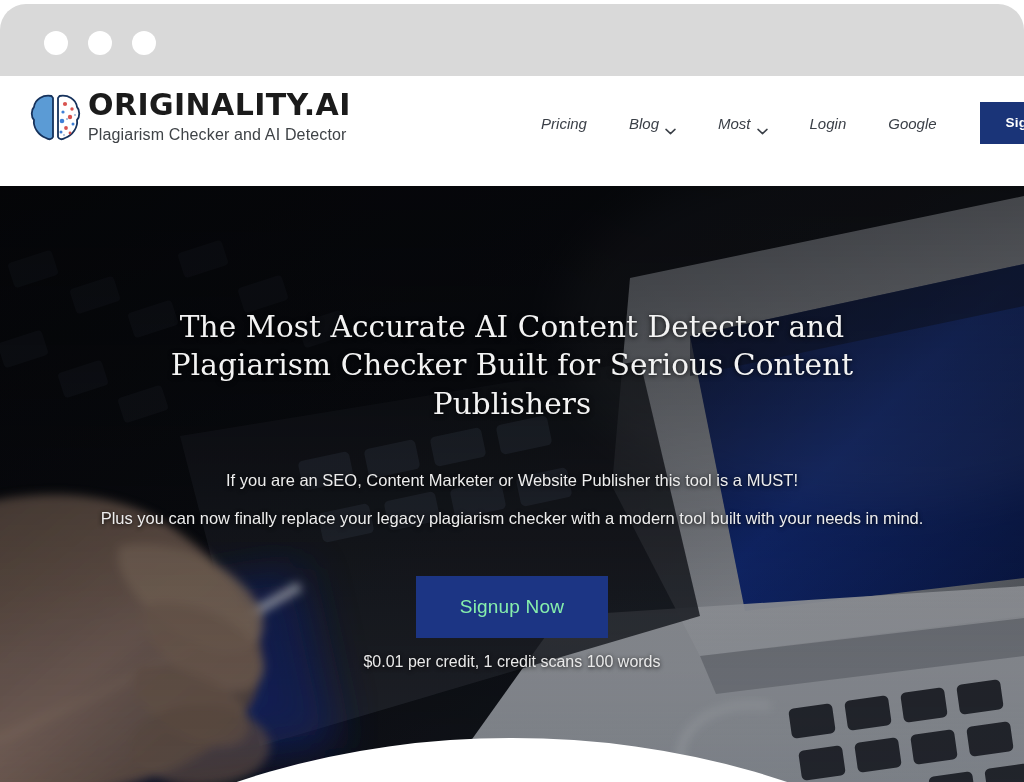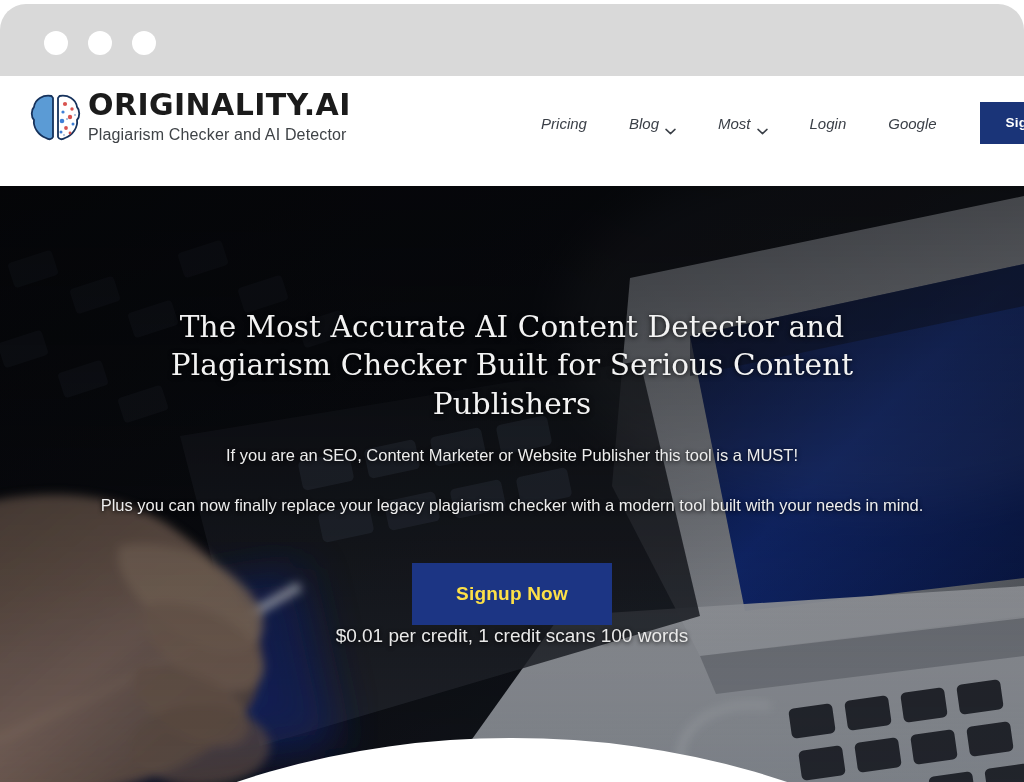--- a/index.html
+++ b/index.html
@@ -163,45 +163,46 @@
     font-weight: 400;
     font-size: 29.5px;
     line-height: 1.3;
     color: #f3f3f3;
     letter-spacing: 0.1px;
     max-width: 740px;
     margin: 0 auto;
     text-shadow: 0 1px 5px rgba(0,0,0,0.85);
   }
   .hero-sub {
-    margin-top: 20px;
+    margin-top: 45px;
     font-size: 16.5px;
     line-height: 1.55;
     color: #ededed;
     max-width: 930px;
     margin-left: auto;
     margin-right: auto;
     text-shadow: 0 1px 4px rgba(0,0,0,0.9);
   }
   .hero-sub + .hero-sub { margin-top: 14px; }
-  .hero-sub.p3 { margin-top: 24px; }
+  .hero-sub.p3 { margin-top: 12px; }
 
   .cta-wrap { margin-top: 45px; text-align: center; }
   .cta-btn {
     display: inline-block;
     background: #1c3584;
-    color: #fde047;
+    color: #86efac;
     font-size: 19px;
-    font-weight: 700;
+    font-weight: 400;
     padding: 20px 44px;
     letter-spacing: 0.2px;
     cursor: pointer;
   }
   .cta-note {
-    font-size: 19px;
+    margin-top: 15px;
+    font-size: 16px;
     color: #e9e9e9;
     text-shadow: 0 1px 4px rgba(0,0,0,0.9);
   }
 
   .bottom-curve {
     position: absolute;
     left: -120px;
     bottom: -380px;
     width: 1264px;
     height: 440px;

